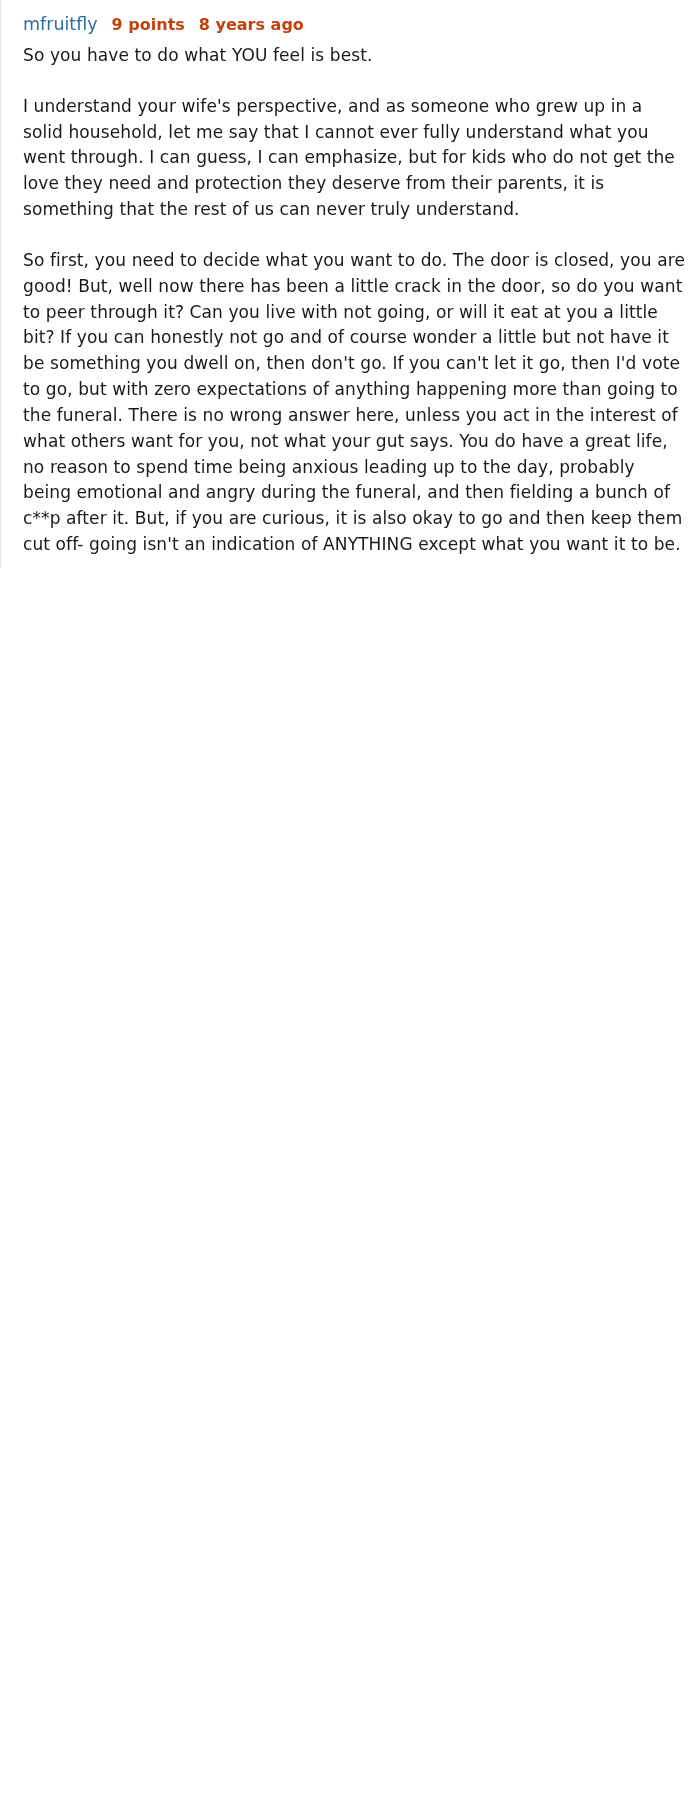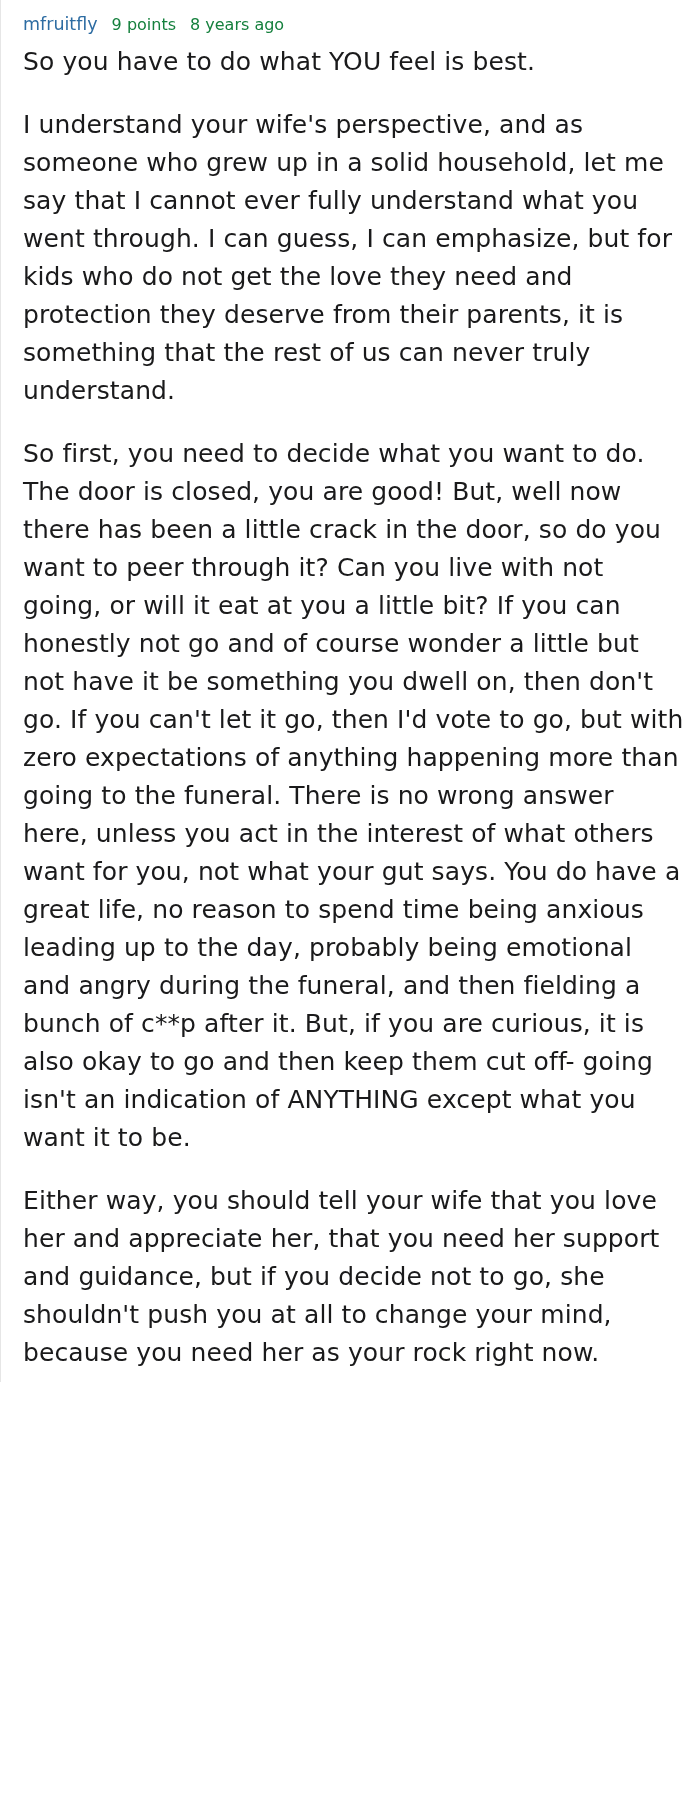--- a/index.html
+++ b/index.html
@@ -27,25 +27,26 @@
     margin-bottom: 8px;
     font-size: 17px;
     line-height: 1.2;
   }
   .author {
     color: #2d6ca2;
     font-weight: 500;
     font-size: 17.5px;
   }
   .points, .timestamp {
-    color: #15803d;
+    color: #c2410c;
     font-size: 16px;
+    font-weight: bold;
   }
   .comment-body {
-    font-size: 25px;
+    font-size: 17px;
     line-height: 1.52;
     color: #1a1a1b;
     letter-spacing: 0.1px;
   }
   .comment-body p {
     margin: 0 0 25px 0;
   }
   .comment-body p:last-child {
     margin-bottom: 0;
   }
@@ -56,15 +57,14 @@
 <div class="comment">
   <div class="comment-header">
     <span class="author">mfruitfly</span>
     <span class="points">9 points</span>
     <span class="timestamp">8 years ago</span>
   </div>
   <div class="comment-body">
     <p>So you have to do what YOU feel is best.</p>
     <p>I understand your wife's perspective, and as someone who grew up in a solid household, let me say that I cannot ever fully understand what you went through. I can guess, I can emphasize, but for kids who do not get the love they need and protection they deserve from their parents, it is something that the rest of us can never truly understand.</p>
     <p>So first, you need to decide what you want to do. The door is closed, you are good! But, well now there has been a little crack in the door, so do you want to peer through it? Can you live with not going, or will it eat at you a little bit? If you can honestly not go and of course wonder a little but not have it be something you dwell on, then don't go. If you can't let it go, then I'd vote to go, but with zero expectations of anything happening more than going to the funeral. There is no wrong answer here, unless you act in the interest of what others want for you, not what your gut says. You do have a great life, no reason to spend time being anxious leading up to the day, probably being emotional and angry during the funeral, and then fielding a bunch of c**p after it. But, if you are curious, it is also okay to go and then keep them cut off- going isn't an indication of ANYTHING except what you want it to be.</p>
-    <p>Either way, you should tell your wife that you love her and appreciate her, that you need her support and guidance, but if you decide not to go, she shouldn't push you at all to change your mind, because you need her as your rock right now.</p>
   </div>
 </div>
 
 </body></html>

